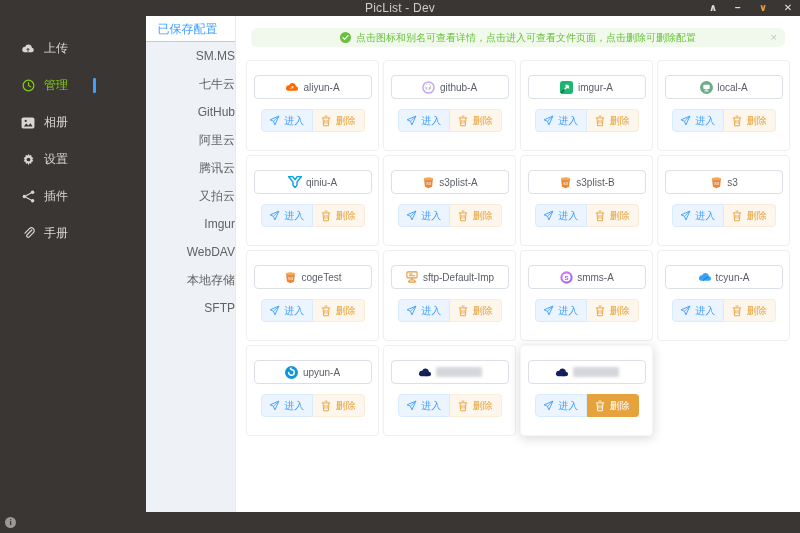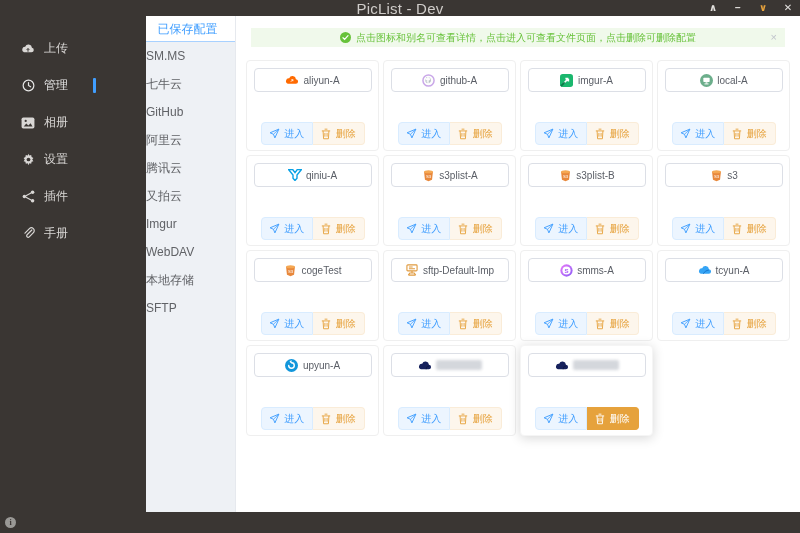--- a/index.html
+++ b/index.html
@@ -2,64 +2,64 @@
 <html><head>
 <meta charset="utf-8">
 <style>
   * { margin:0; padding:0; box-sizing:border-box; }
   html,body { width:800px; height:533px; overflow:hidden; background:#3a3633;
     font-family:"Liberation Sans","DejaVu Sans",sans-serif; }
 
   
   .titlebar { height:16px; background:#3a3633; position:relative;
     display:flex; align-items:center; justify-content:center; }
-  .titlebar .title { color:#cfccc9; font-size:15px; letter-spacing:.2px; }
+  .titlebar .title { color:#cfccc9; font-size:12px; letter-spacing:.2px; }
   .win-controls { position:absolute; right:6px; top:0; height:16px;
     display:flex; align-items:center; gap:13px; }
   .win-btn { color:#e3e1df; font-size:10px; line-height:16px; cursor:default;
     width:12px; text-align:center; font-weight:bold; }
   .win-btn.pin { color:#e6a23c; }
 
   
   .app { display:flex; height:496px; }
 
   
   .sidebar { width:105px; background:#3a3633; padding-top:14px; flex:none; }
   .side-item { height:37px; display:flex; align-items:center; gap:9px;
     padding-left:21px; color:#d9d7d5; font-size:12px; position:relative; cursor:pointer; }
   .side-item .ico { width:14px; height:14px; display:inline-flex; align-items:center;
     justify-content:center; color:#d9d7d5; }
-  .side-item.active, .side-item.active .ico { color:#e5e5e5; }
+  .side-item.active, .side-item.active .ico { color:#84cc16; }
   .side-item.active::after { content:""; position:absolute; right:9px; top:11px;
     width:3px; height:15px; background:#409eff; border-radius:1px; }
   .side-item .chev { margin-left:10px; color:#bdbab7; width:9px; height:6px; display:inline-flex; }
 
   
   .subsidebar { width:90px; background:#eef1f5; border-right:1px solid #e6e9ee;
     flex:none; display:flex; flex-direction:column;margin-left:41px; }
-  .sub-item { height:28px; line-height:28px; text-align:left; padding-right:15px;
+  .sub-item { height:28px; line-height:28px; text-align:right; 
     color:#606266; font-size:12px; cursor:pointer; white-space:nowrap; }
   .sub-item.active { background:#ffffff; color:#409eff; height:26px; line-height:26px;
     border-bottom:1px solid #a8d1ff; text-align:center; padding-right:6px; }
 
   
   .main { flex:1; background:#ffffff; overflow:hidden; }
   .notice { margin:12px 15px 13px 15px; height:19px; background:#f0f9eb;
-    border-radius:0; display:flex; align-items:center; justify-content:center;
+    border-radius:6px; display:flex; align-items:center; justify-content:center;
     gap:5px; position:relative; }
   .notice .txt { color:#67c23a; font-size:10px; }
   .notice .ncheck { width:11px; height:11px; display:inline-flex; }
   .notice .nclose { position:absolute; right:8px; top:3px; color:#c0c4cc;
     font-size:11px; cursor:pointer; line-height:12px; }
 
   .grid { margin:0 10px 0 10px; display:grid;
     grid-template-columns:repeat(4,1fr); gap:4px 4px; }
   .card { background:#fff; border:1px solid #efefef; border-radius:4px;
     height:91px; display:flex; flex-direction:column; align-items:center;
-    padding-top:7px;gap:20px; }
+    padding-top:14px; }
   .card.selected { border-color:#f5f5f5;
     box-shadow:0 2px 12px rgba(0,0,0,0.16); }
   .namebox { width:118px; height:24px; border:1px solid #dcdfe6; border-radius:4px;
     background:#fff; display:flex; align-items:center; justify-content:center;
     gap:4px; font-size:10px; color:#5a5e66; cursor:pointer; }
   .namebox .ico { width:14px; height:14px; display:inline-flex; align-items:center;
     justify-content:center; flex:none; }
   .redacted-pill { width:46px; height:10px; background:#d4d7dc; border-radius:2px;
     filter:blur(1.5px); }
   .btns { margin-top:10px; display:flex; width:104px; height:23px; }

